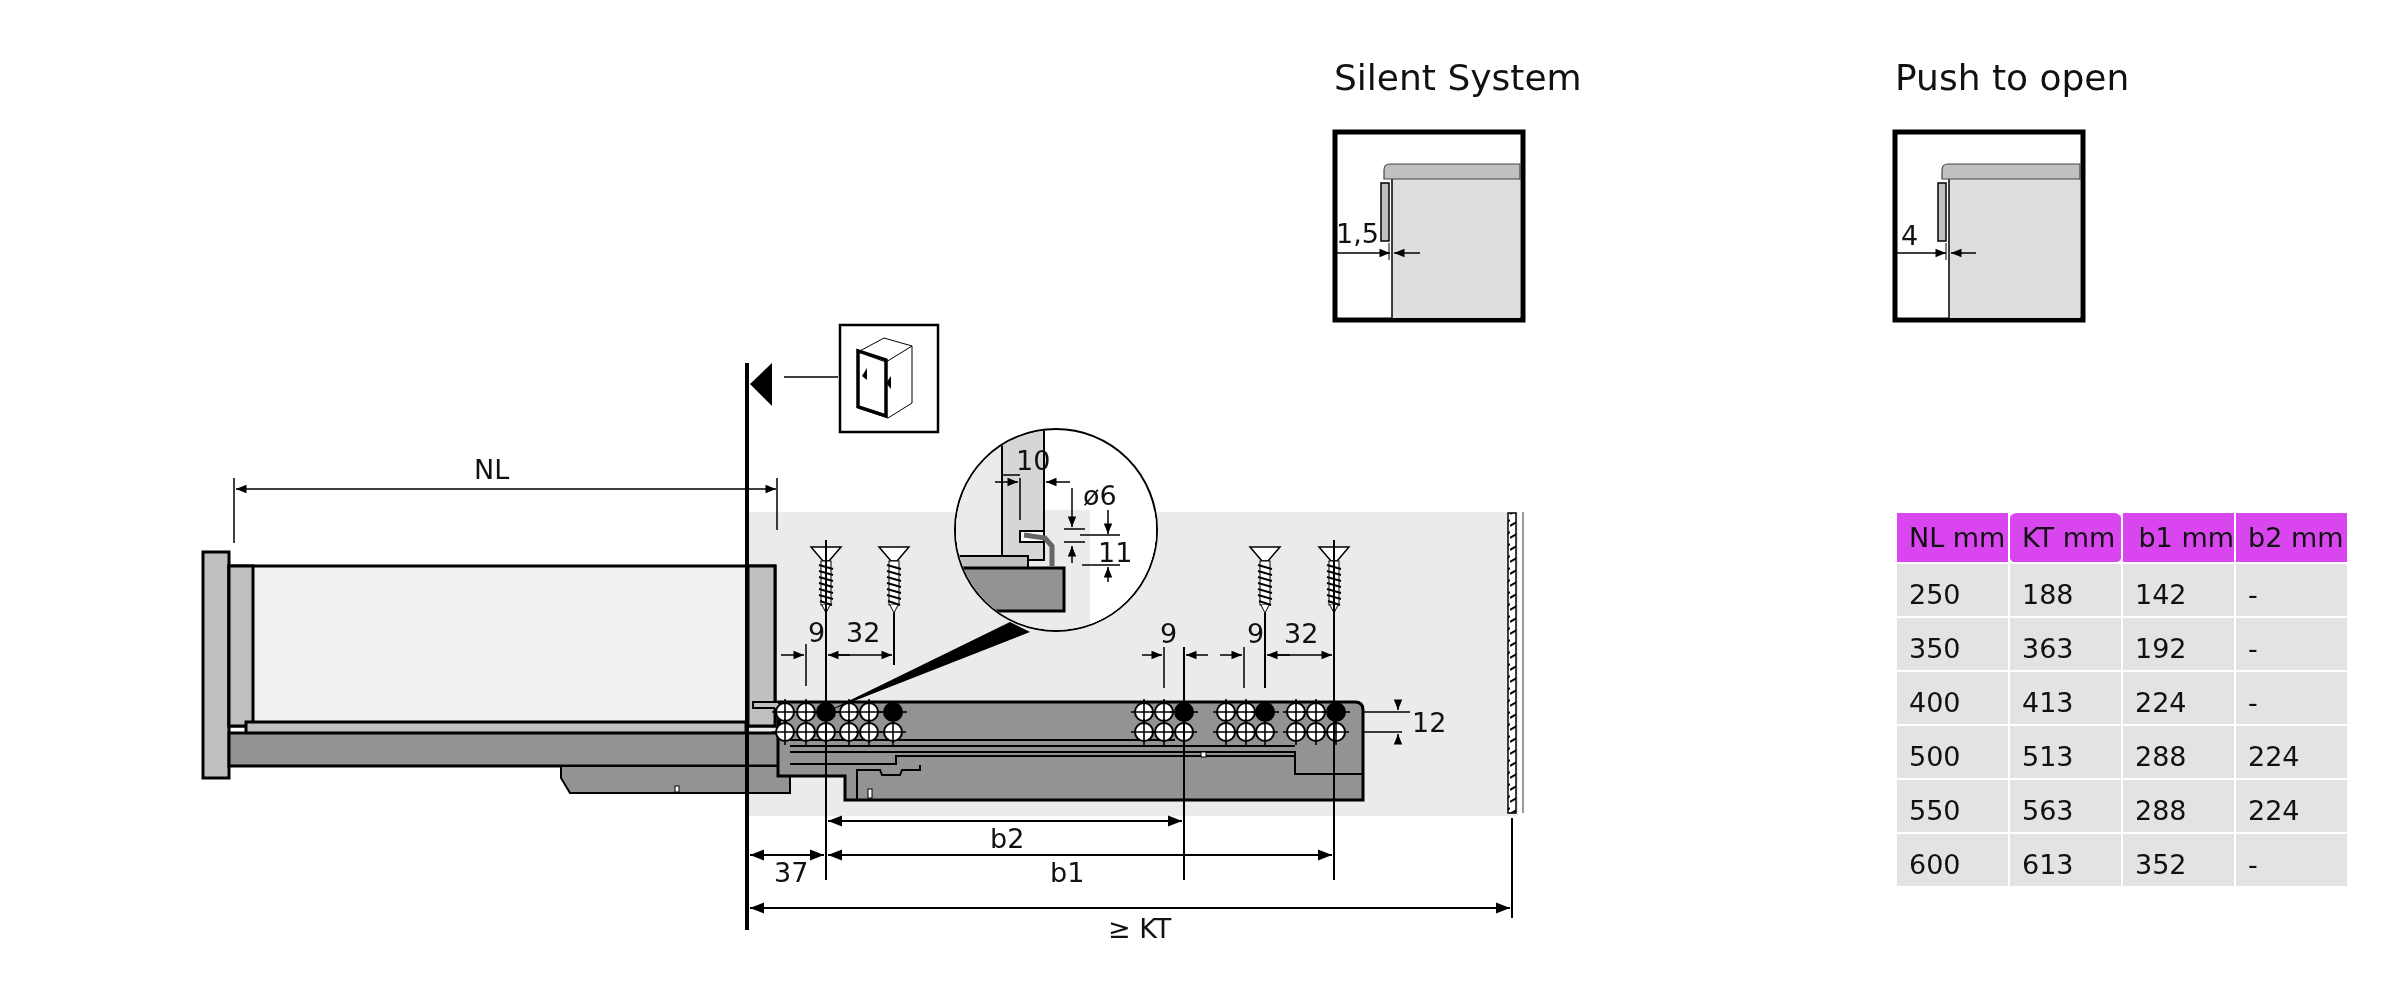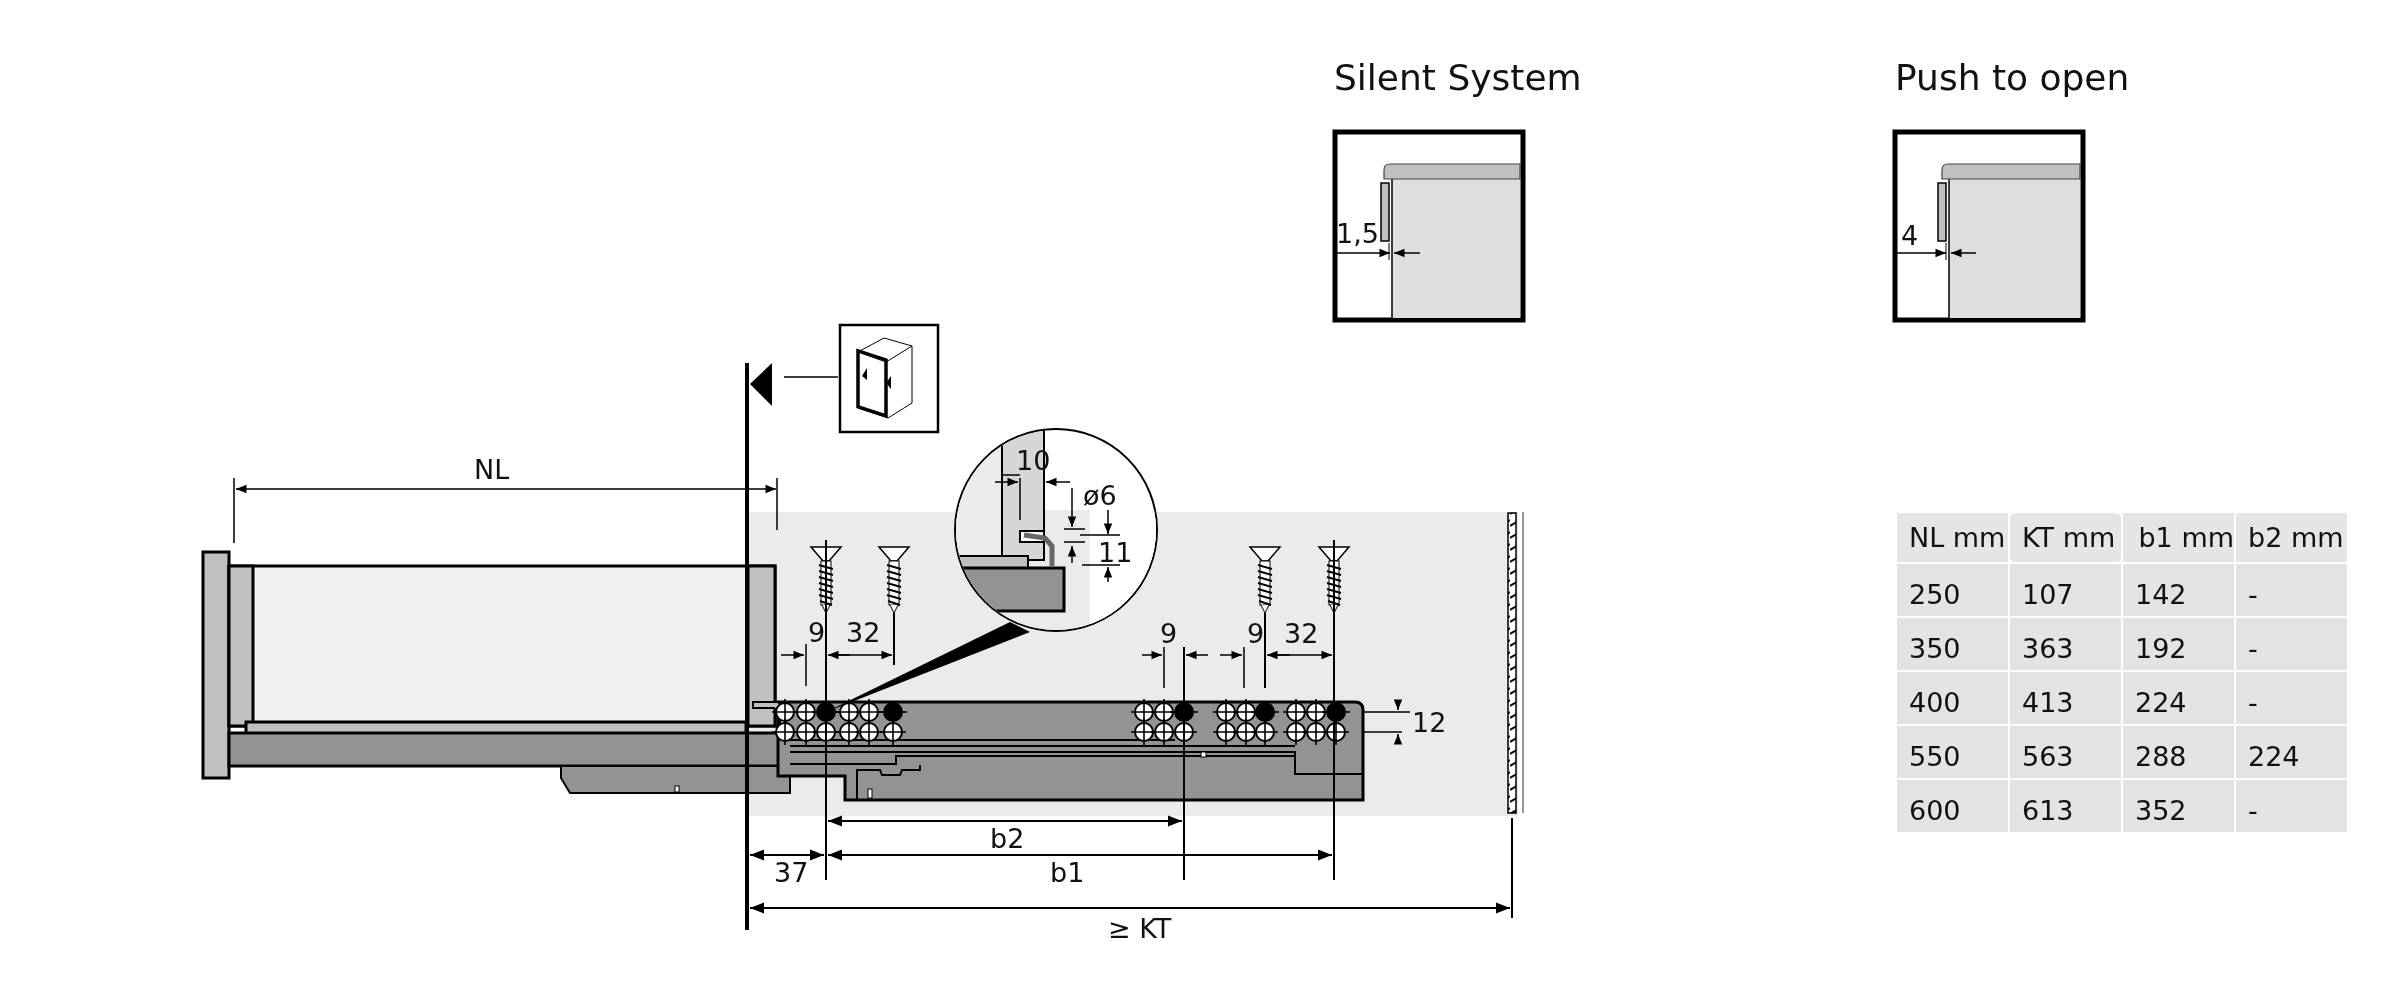--- a/index.html
+++ b/index.html
@@ -2,21 +2,21 @@
 <html><head>
 <meta charset="utf-8">
 <style>
   html,body{margin:0;padding:0;background:#ffffff;}
   body{width:2400px;height:1000px;position:relative;overflow:hidden;font-family:"DejaVu Sans","Liberation Sans",sans-serif;}
   svg{position:absolute;left:0;top:0;}
   .lbl{font-family:"DejaVu Sans","Liberation Sans",sans-serif;fill:#111;}
   .title{font-size:36px;}
   .dim{font-size:27px;}
   table.spec{position:absolute;left:1897px;top:513px;border-collapse:collapse;font-family:"DejaVu Sans","Liberation Sans",sans-serif;font-size:27px;color:#111;}
-  table.spec th{background:#e5e5e5;font-weight:normal;text-align:left;height:49px;padding:0 0 0 12px;border-right:2px solid #fff;}
+  table.spec th{background:#d946ef;font-weight:normal;text-align:left;height:49px;padding:0 0 0 12px;border-right:2px solid #fff;}
   table.spec td{background:#e3e3e3;height:44px;padding:8px 0 0 12px;border-top:2px solid #fff;border-right:2px solid #fff;}
   table.spec th:last-child, table.spec td:last-child{border-right:none;}
   table.spec .c0{width:99px;} table.spec .c1{width:99px;border-radius:8px;} table.spec .c2{width:99px;text-align:right;} table.spec .c3{width:99px;}
 </style>
 </head>
 <body>
 
 <svg width="2400" height="1000" viewBox="0 0 2400 1000">
   <defs>
     <marker id="arr" viewBox="0 0 10 10" refX="10" refY="5" markerWidth="9" markerHeight="7" orient="auto-start-reverse">
@@ -246,35 +246,41 @@
     <tr>
       <th class="c0">NL mm</th>
       <th class="c1">KT mm</th>
       <th class="c2">b1 mm</th>
       <th class="c3">b2 mm</th>
     </tr>
   </thead>
   <tbody>
     <tr>
         <td>250</td>
-        <td>107</td>
+        <td>188</td>
         <td>142</td>
         <td>-</td>
       </tr>
     <tr>
         <td>350</td>
         <td>363</td>
         <td>192</td>
         <td>-</td>
       </tr>
     <tr>
         <td>400</td>
         <td>413</td>
         <td>224</td>
         <td>-</td>
+      </tr>
+    <tr>
+        <td>500</td>
+        <td>513</td>
+        <td>288</td>
+        <td>224</td>
       </tr>
     <tr>
         <td>550</td>
         <td>563</td>
         <td>288</td>
         <td>224</td>
       </tr>
     <tr>
         <td>600</td>
         <td>613</td>

